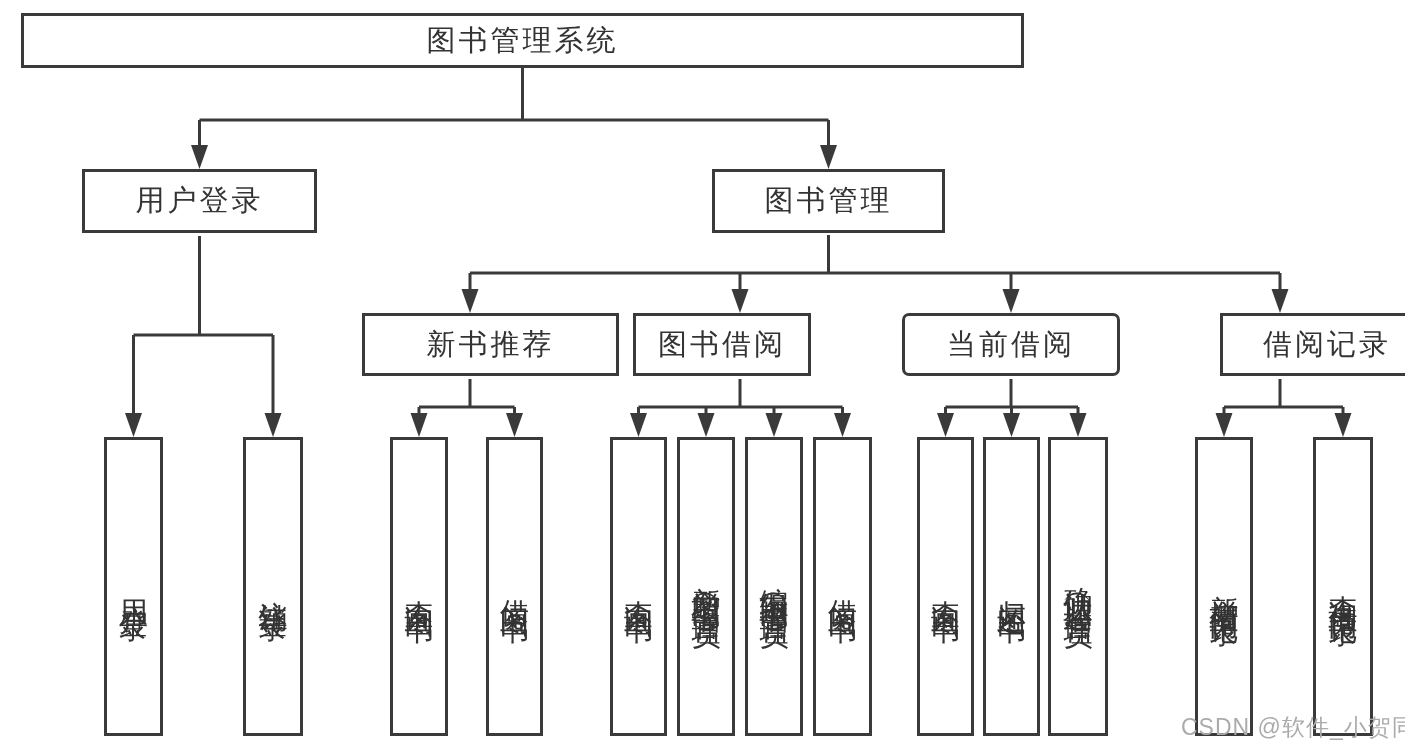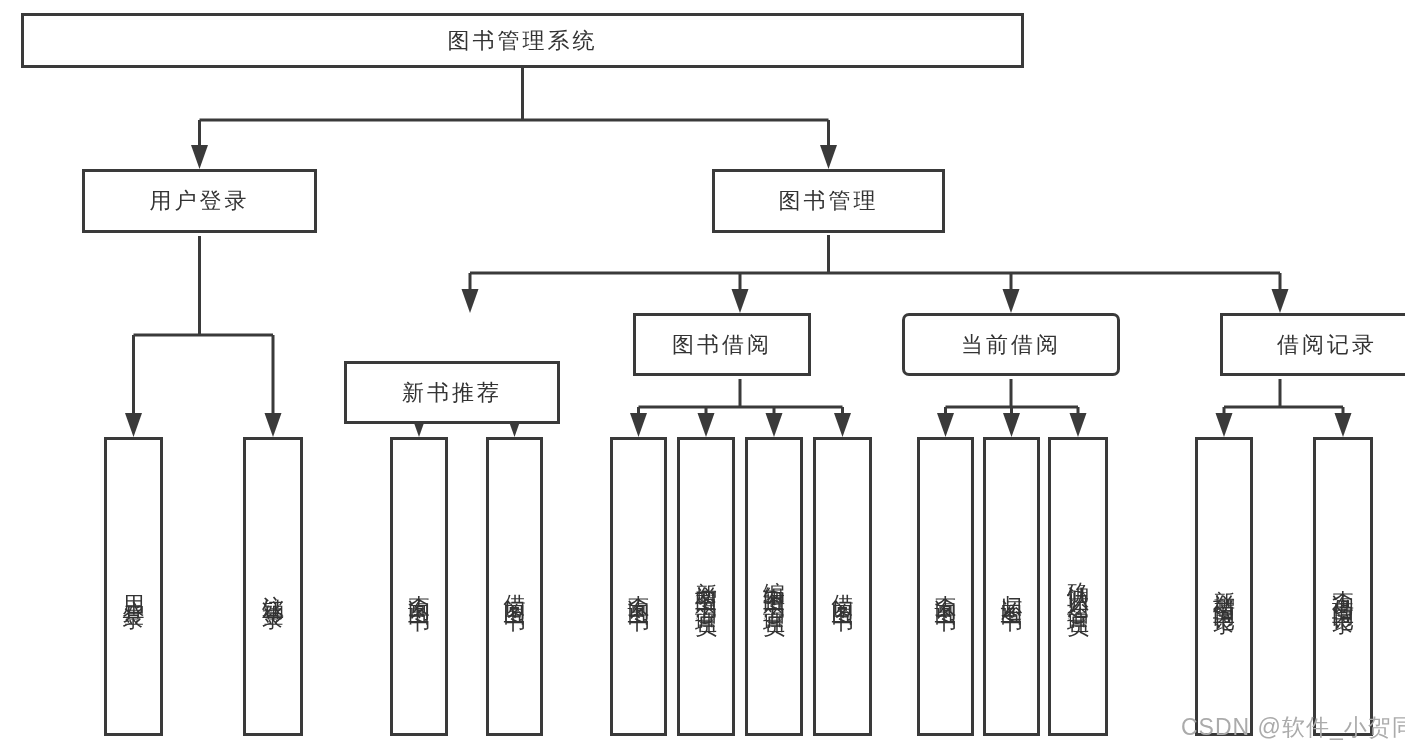--- a/index.html
+++ b/index.html
@@ -17,21 +17,21 @@
     left: 0; top: 0;
   }
   .node {
     position: absolute;
     border: 3px solid #3a3a3a;
     background: #ffffff;
     display: flex;
     align-items: center;
     justify-content: center;
     color: #333333;
-    font-size: 22px;
+    font-size: 29px;
     letter-spacing: 3px;
     text-align: center;
   }
   .node.leaf span {
     writing-mode: vertical-rl;
     text-orientation: mixed;
     letter-spacing: 5px;
     line-height: 1;
   }
   .watermark {
@@ -111,21 +111,21 @@
     <span>图书管理系统</span>
   </div>
 
   <div class="node" style="left:82px; top:169px; width:235px; height:64px;">
     <span>用户登录</span>
   </div>
   <div class="node" style="left:712px; top:169px; width:233px; height:64px;">
     <span>图书管理</span>
   </div>
 
-  <div class="node" style="left:344px; top:313px; width:216px; height:63px;margin-top:48px;">
+  <div class="node" style="left:362px; top:313px; width:257px; height:63px;">
     <span>新书推荐</span>
   </div>
   <div class="node" style="left:633px; top:313px; width:178px; height:63px;">
     <span>图书借阅</span>
   </div>
   <div class="node" style="left:902px; top:313px; width:218px; height:63px;border-radius:7px;">
     <span>当前借阅</span>
   </div>
   <div class="node" style="left:1220px; top:313px; width:214px; height:63px;">
     <span>借阅记录</span>

